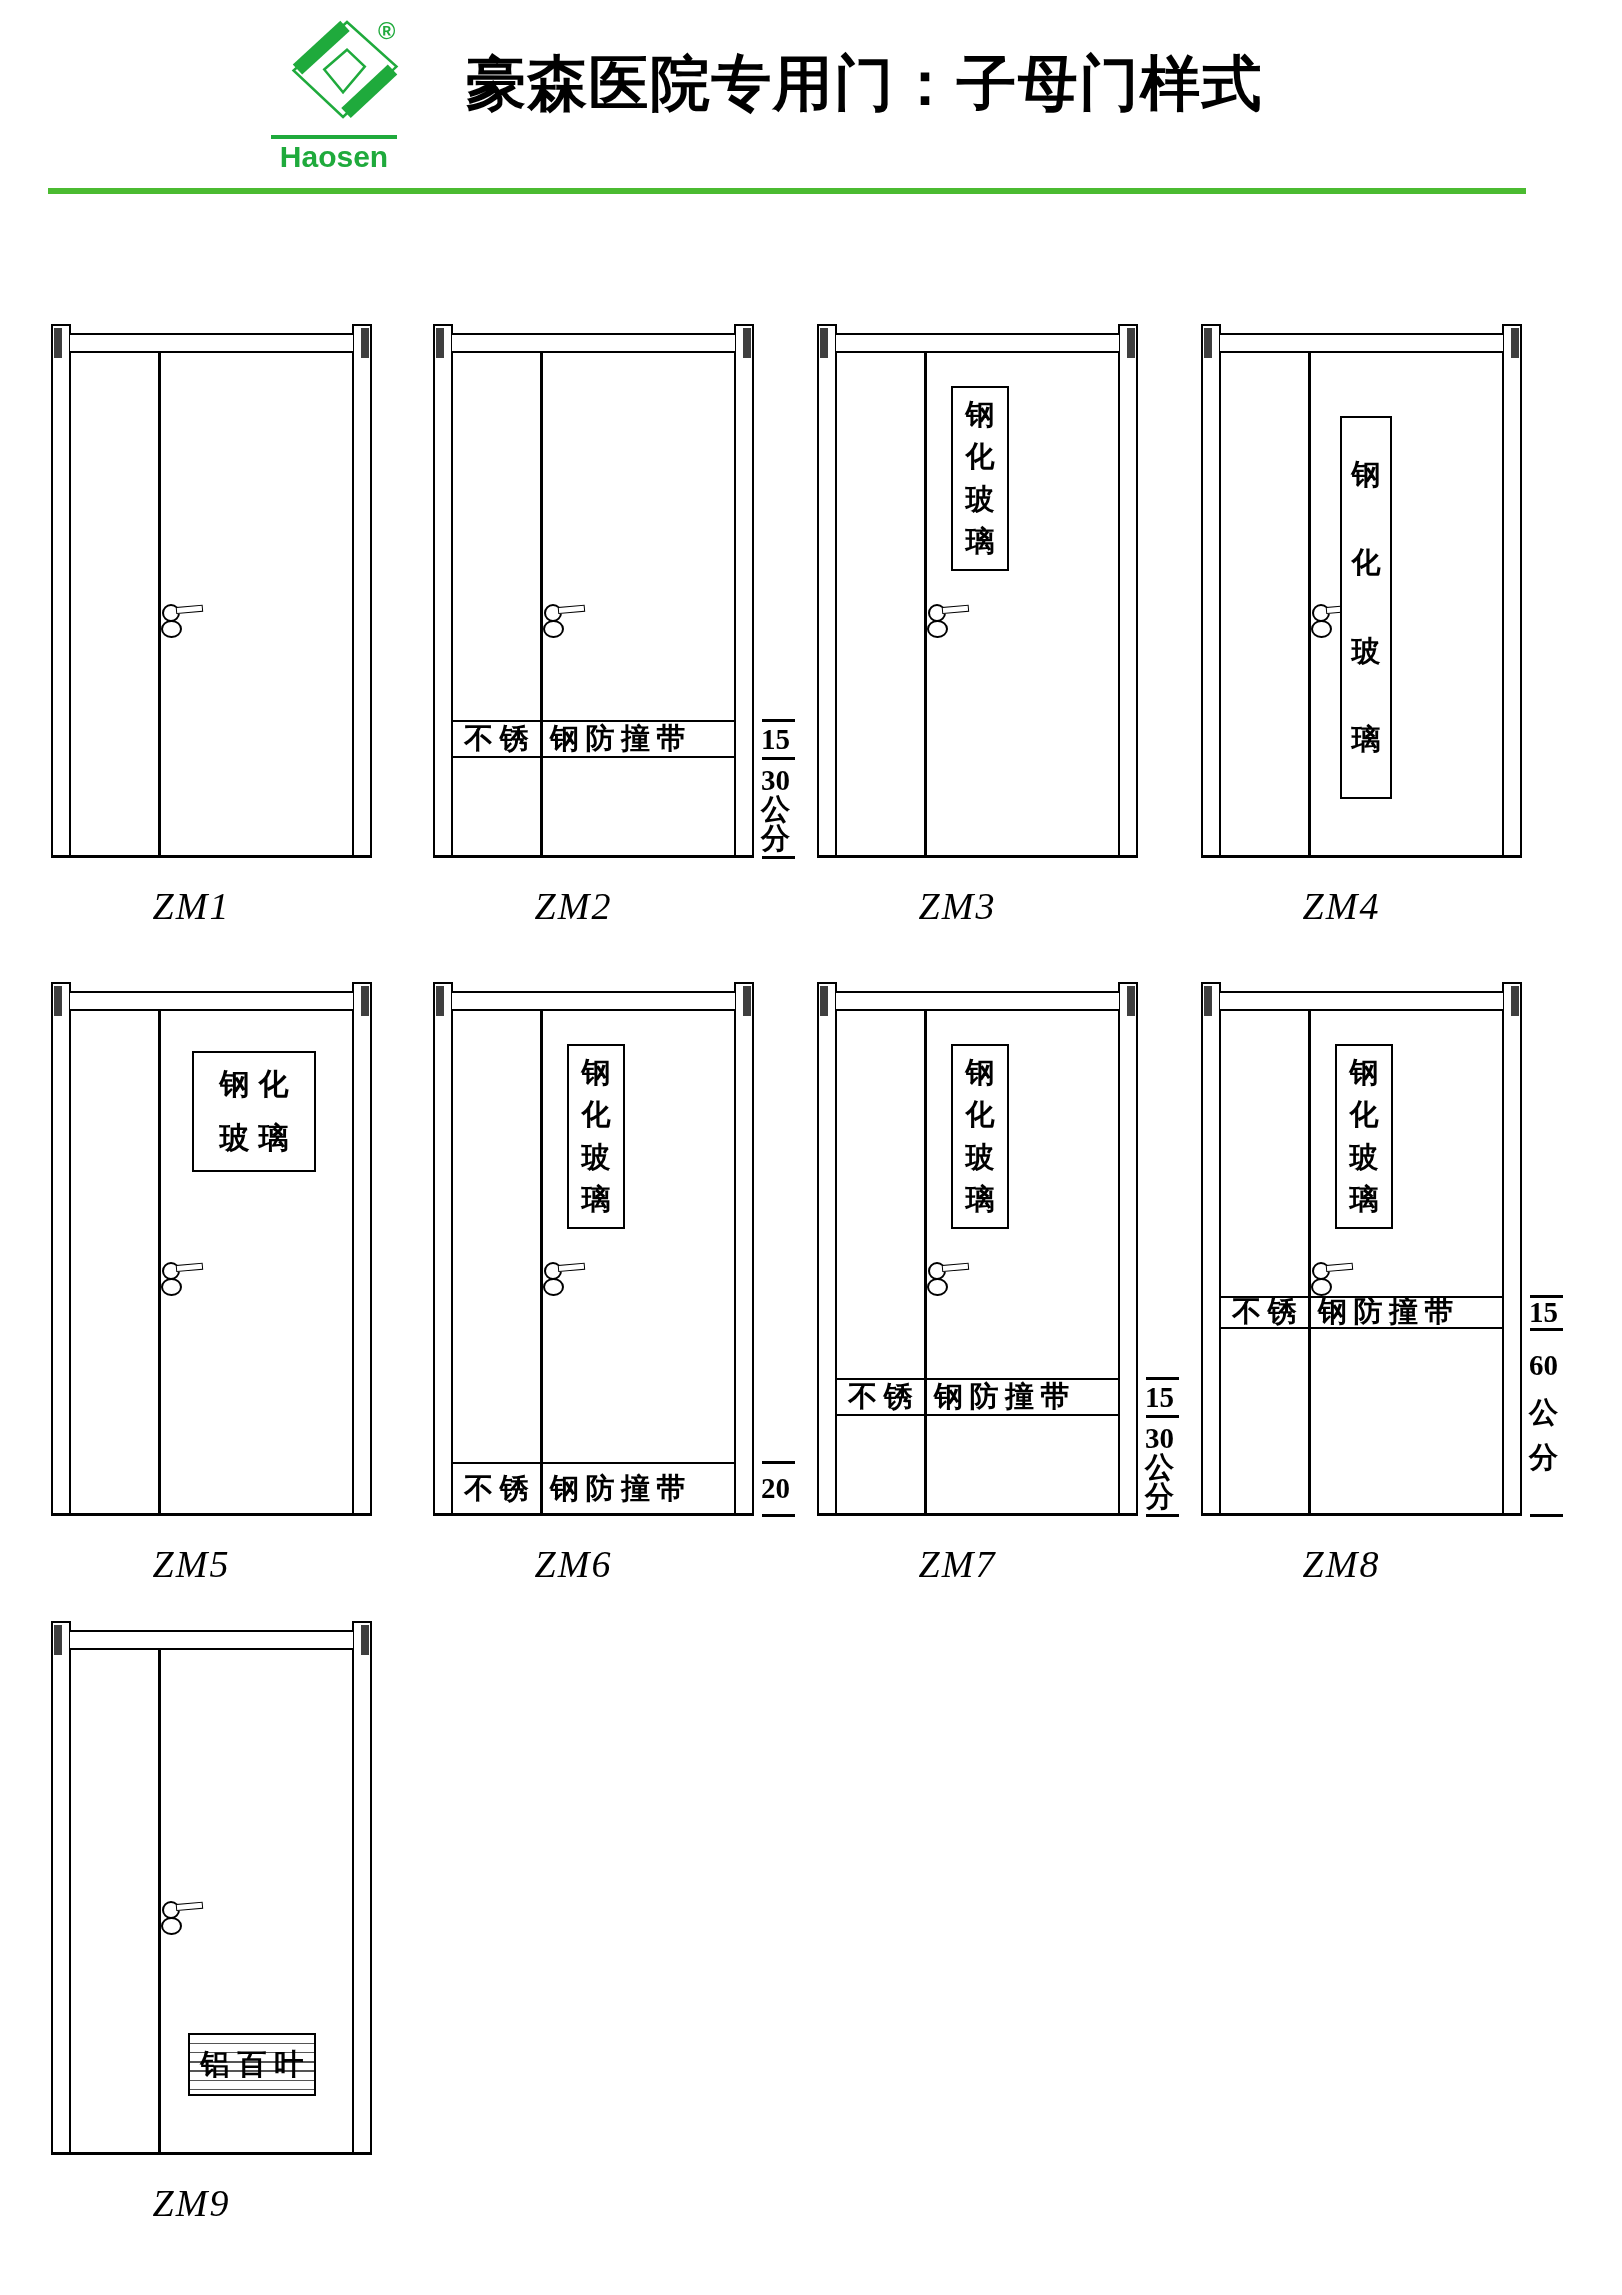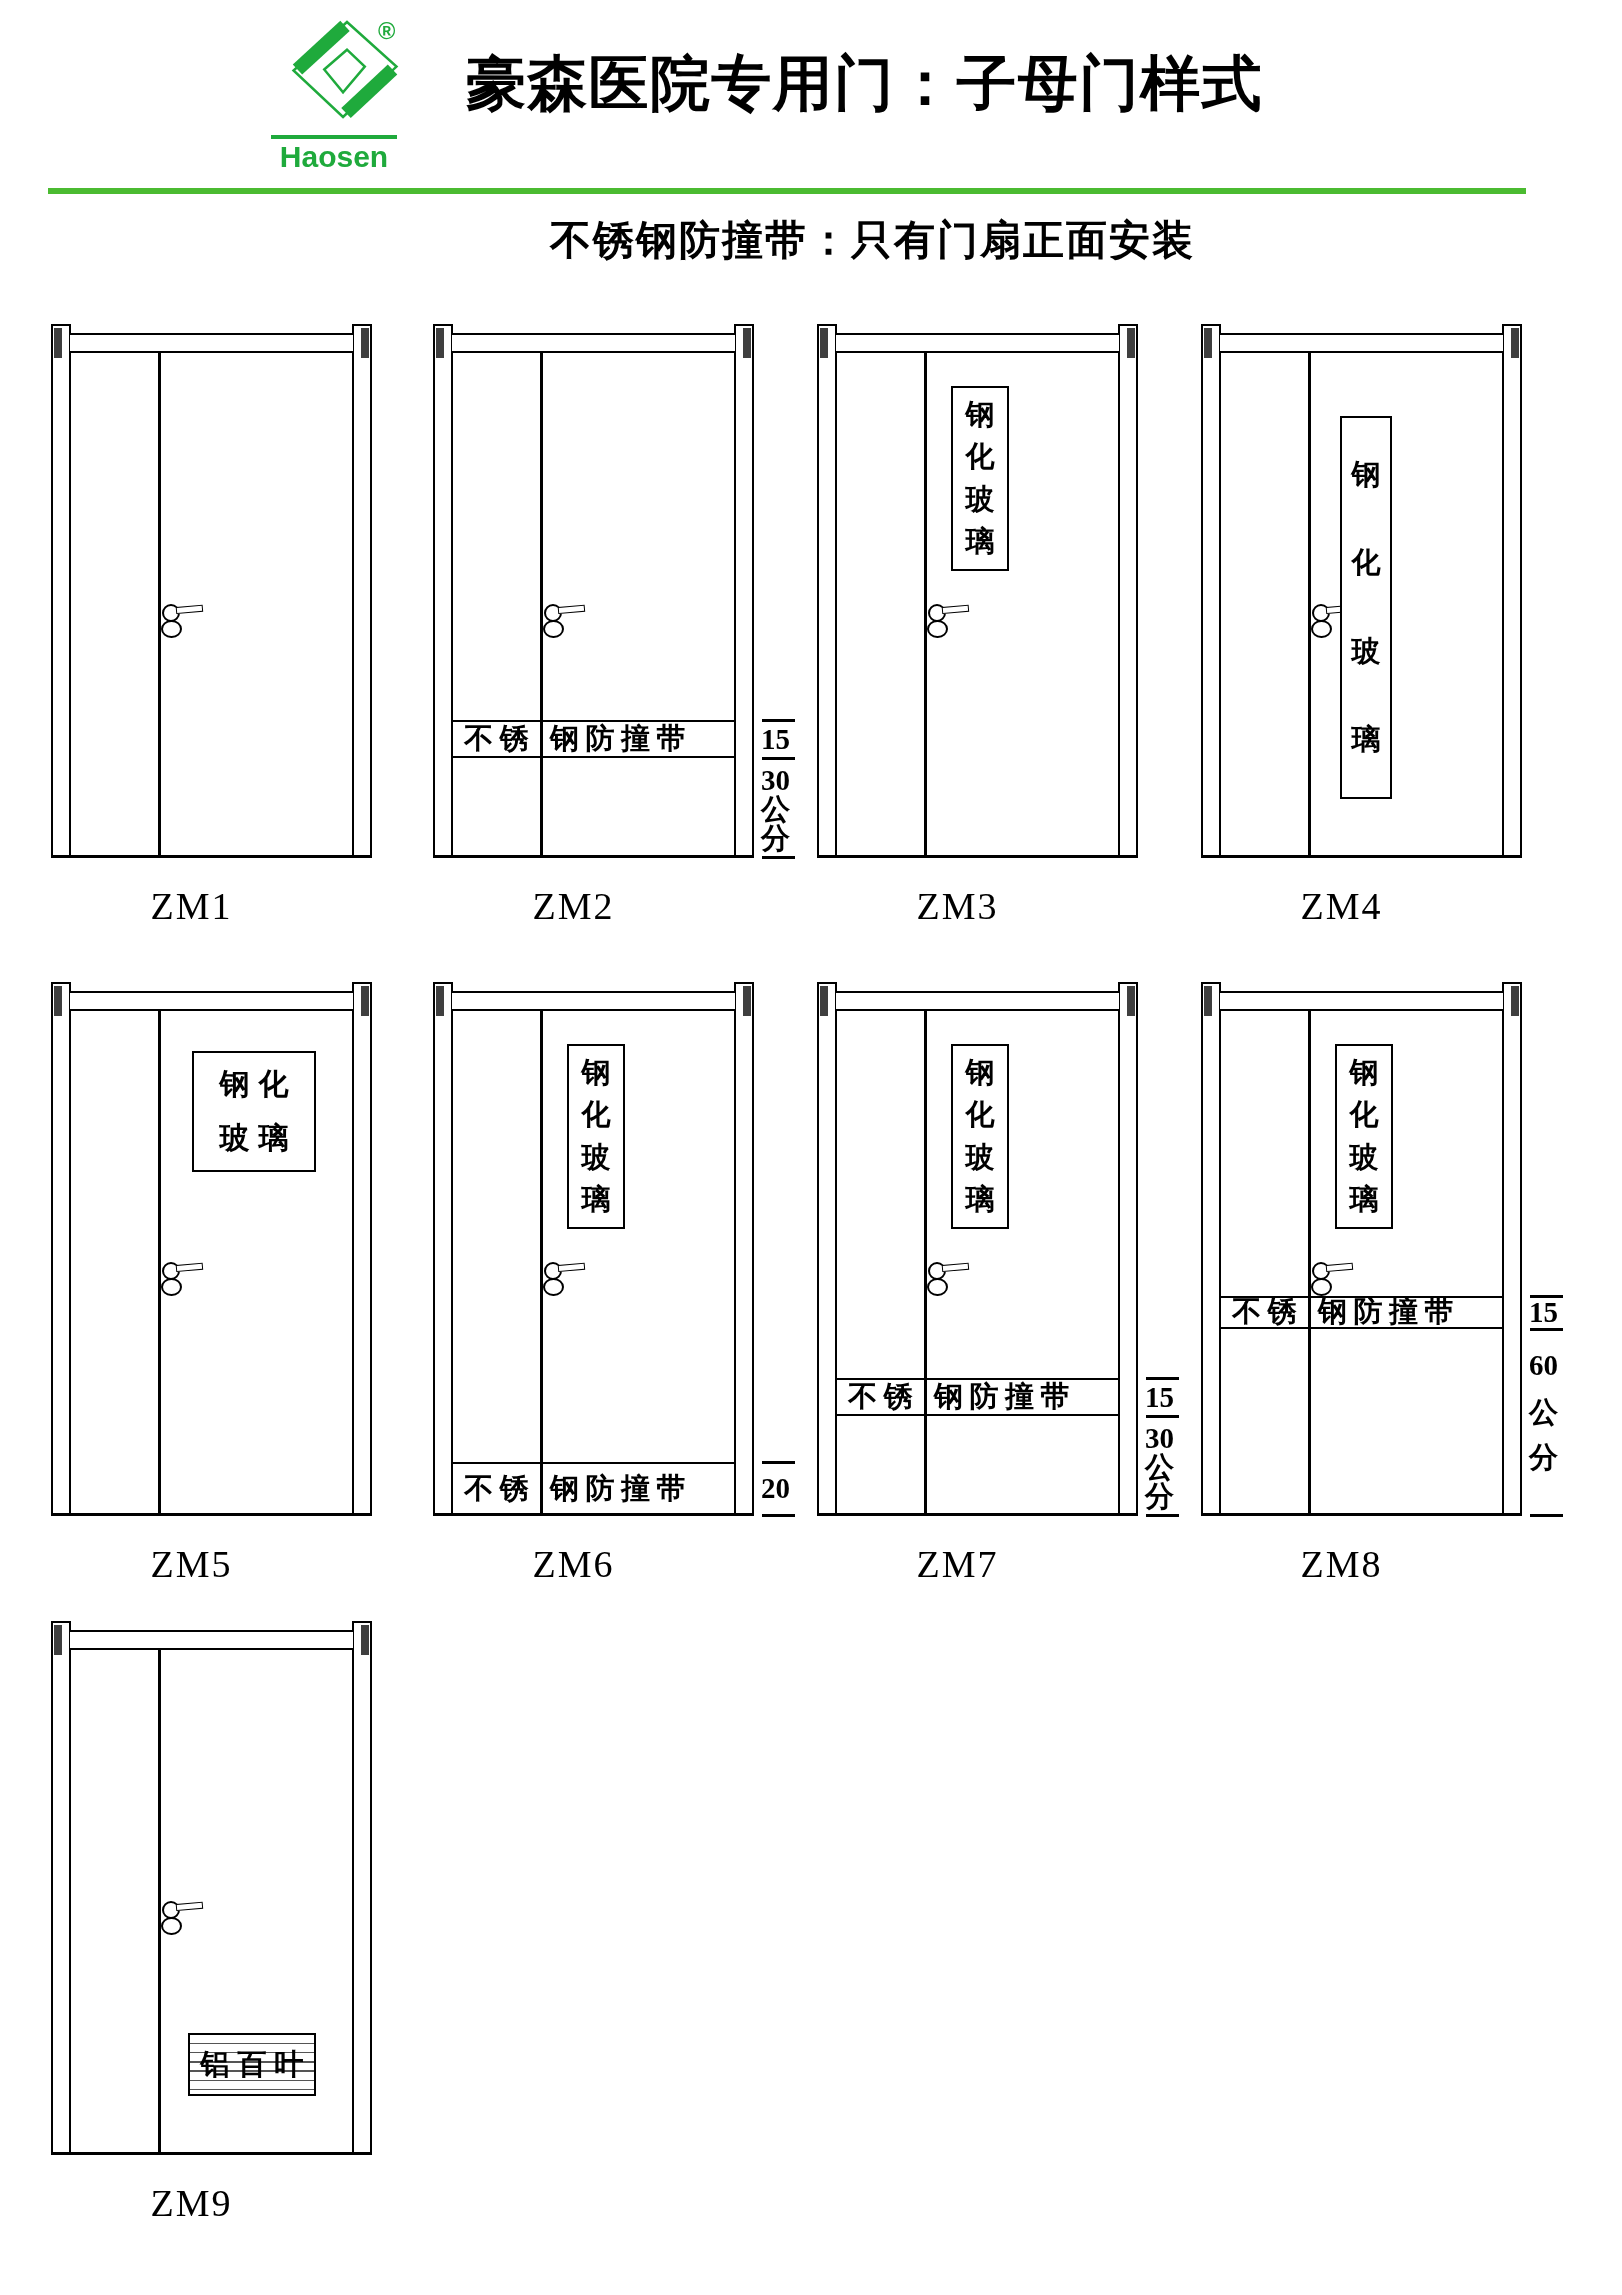--- a/index.html
+++ b/index.html
@@ -68,41 +68,40 @@
   }
   .louver span{font-size:29px;font-weight:bold;letter-spacing:7.9px;text-indent:7.9px;font-family:"Liberation Serif","DejaVu Serif",serif;}
   .ann{position:absolute;left:328px;width:42px;top:0;height:533px;}
   .tick{position:absolute;left:1.3px;width:33px;height:2.6px;background:#000;}
   .ann-label{
     position:absolute;left:0;width:38px;transform:translateY(-50%);
     font-size:29px;font-weight:bold;font-family:"Liberation Serif","DejaVu Serif",serif;
   }
   .door-label{
     position:absolute;left:0;top:560px;width:281px;text-align:center;
-    font-size:38px;letter-spacing:2px;font-family:"Liberation Serif",serif;
+    font-size:38px;letter-spacing:2px;font-family:"Liberation Serif",serif;font-style:italic;
   }
 </style>
 </head>
 <body>
 
 <div class="page">
 
   <svg class="logo-mark" viewBox="0 0 110 100" xmlns="http://www.w3.org/2000/svg">
     <polygon points="56,2 106,47 52,98 2,51" fill="#ffffff" stroke="var(--brand-green)" stroke-width="2.5"></polygon>
     <line x1="54" y1="6" x2="6" y2="50" stroke="var(--brand-green)" stroke-width="14"></line>
     <line x1="102" y1="50" x2="55" y2="94" stroke="var(--brand-green)" stroke-width="14"></line>
     <polygon points="56,30 74,47 52,73 33,50" fill="#ffffff" stroke="var(--brand-green)" stroke-width="2.5"></polygon>
   </svg>
   <span class="reg-mark">®</span>
   <div class="brand-rule"></div>
   <div class="brand-name">Haosen</div>
 
   <div class="doc-title">豪森医院专用门：子母门样式</div>
   <div class="header-rule"></div>
-  <div class="doc-subtitle">不锈钢防撞带：只有门扇正面安装</div>
 
   <div id="doors">
       <div class="door" style="left: 51px; top: 324px;">
         <div class="post left">
           <div class="post-cap" style="left: 0.7px;"></div>
         </div>
         <div class="post right">
           <div class="post-cap" style="right: 0.7px;"></div>
         </div>
         <div class="rail"></div>

